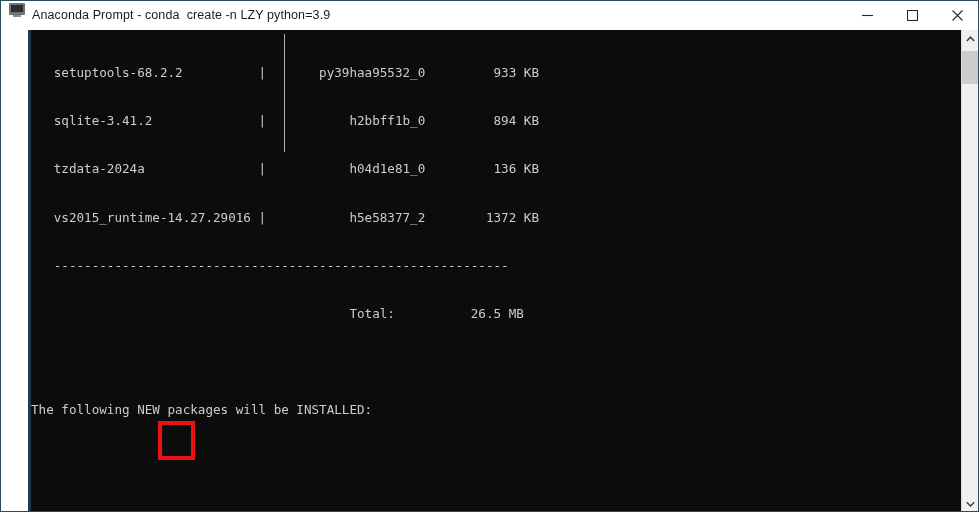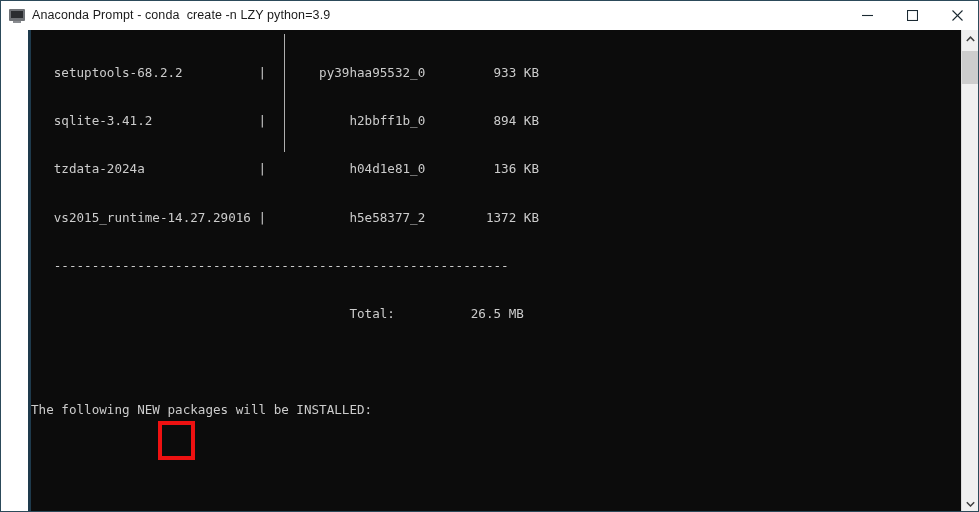--- a/index.html
+++ b/index.html
@@ -21,21 +21,20 @@
   }
 
   
   #titlebar {
     position: absolute;
     left: 0; top: 0;
     width: 979px;
     height: 29px;
     background: #ffffff;
     display: flex;
-    align-items: center;
     border-bottom: 1px solid #ffffff;
   }
   #title-icon {
     width: 16px; height: 16px;
     margin-left: 8px; margin-right: 7px;
     flex: 0 0 auto;
     position: relative;
   }
   #title-icon .scr-outer {
     position:absolute; left:0; top:2px;

